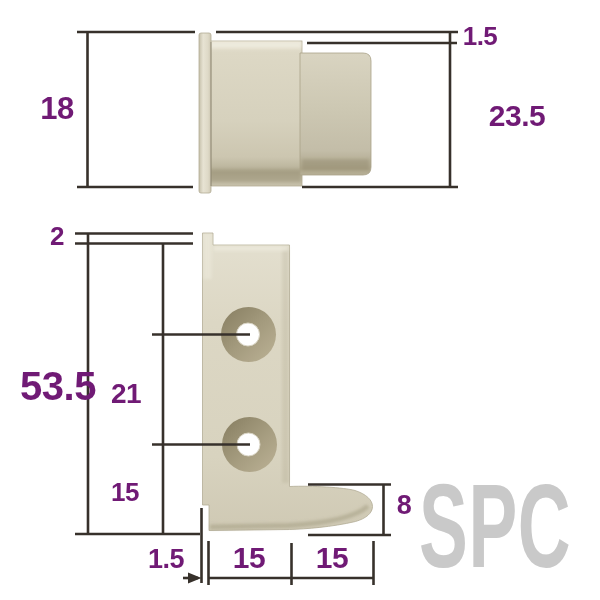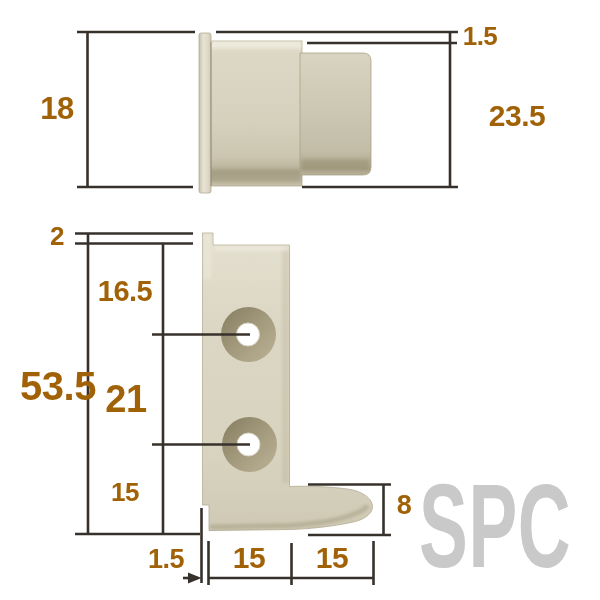--- a/index.html
+++ b/index.html
@@ -7,21 +7,21 @@
     position:relative;
     width:600px;height:600px;
     background:#ffffff;
     overflow:hidden;
     font-family:"Liberation Sans", sans-serif;
   }
   .canvas svg{position:absolute;left:0;top:0;}
   .dim{
     position:absolute;
     transform:translateX(-50%);
-    color:#a16207;
+    color:#701a75;
     font-weight:600;
     line-height:1;
     white-space:nowrap;
     letter-spacing:-0.5px;
   }
   .watermark{
     position:absolute;
     left:419px;top:467px;
     font-size:118px;
     font-weight:700;
@@ -134,22 +134,21 @@
     </g>
     <polygon points="201.5,578 188,572.6 188,583.4" fill="#37312b"></polygon>
   </svg>
 
   <span class="dim" style="left:57px;top:93px;font-size:31px;">18</span>
   <span class="dim" style="left:480px;top:23px;font-size:26px;">1.5</span>
   <span class="dim" style="left:481px;top:101px;font-size:30px;margin-left:36px;">23.5</span>
 
   <span class="dim" style="left:57px;top:223px;font-size:26px;">2</span>
   <span class="dim" style="left:58px;top:366px;font-size:40px;">53.5</span>
-  <span class="dim" style="left:125px;top:277px;font-size:29px;">16.5</span>
-  <span class="dim" style="left:126px;top:380px;font-size:38px;">21</span>
+  <span class="dim" style="left:126px;top:380px;font-size:28px;">21</span>
   <span class="dim" style="left:125px;top:479px;font-size:26px;">15</span>
   <span class="dim" style="left:404px;top:492px;font-size:27px;">8</span>
   <span class="dim" style="left:166px;top:546px;font-size:27px;">1.5</span>
   <span class="dim" style="left:249px;top:543px;font-size:30px;">15</span>
   <span class="dim" style="left:332px;top:543px;font-size:30px;">15</span>
 
   <span class="watermark">SPC</span>
 </div>
 
 </body></html>

